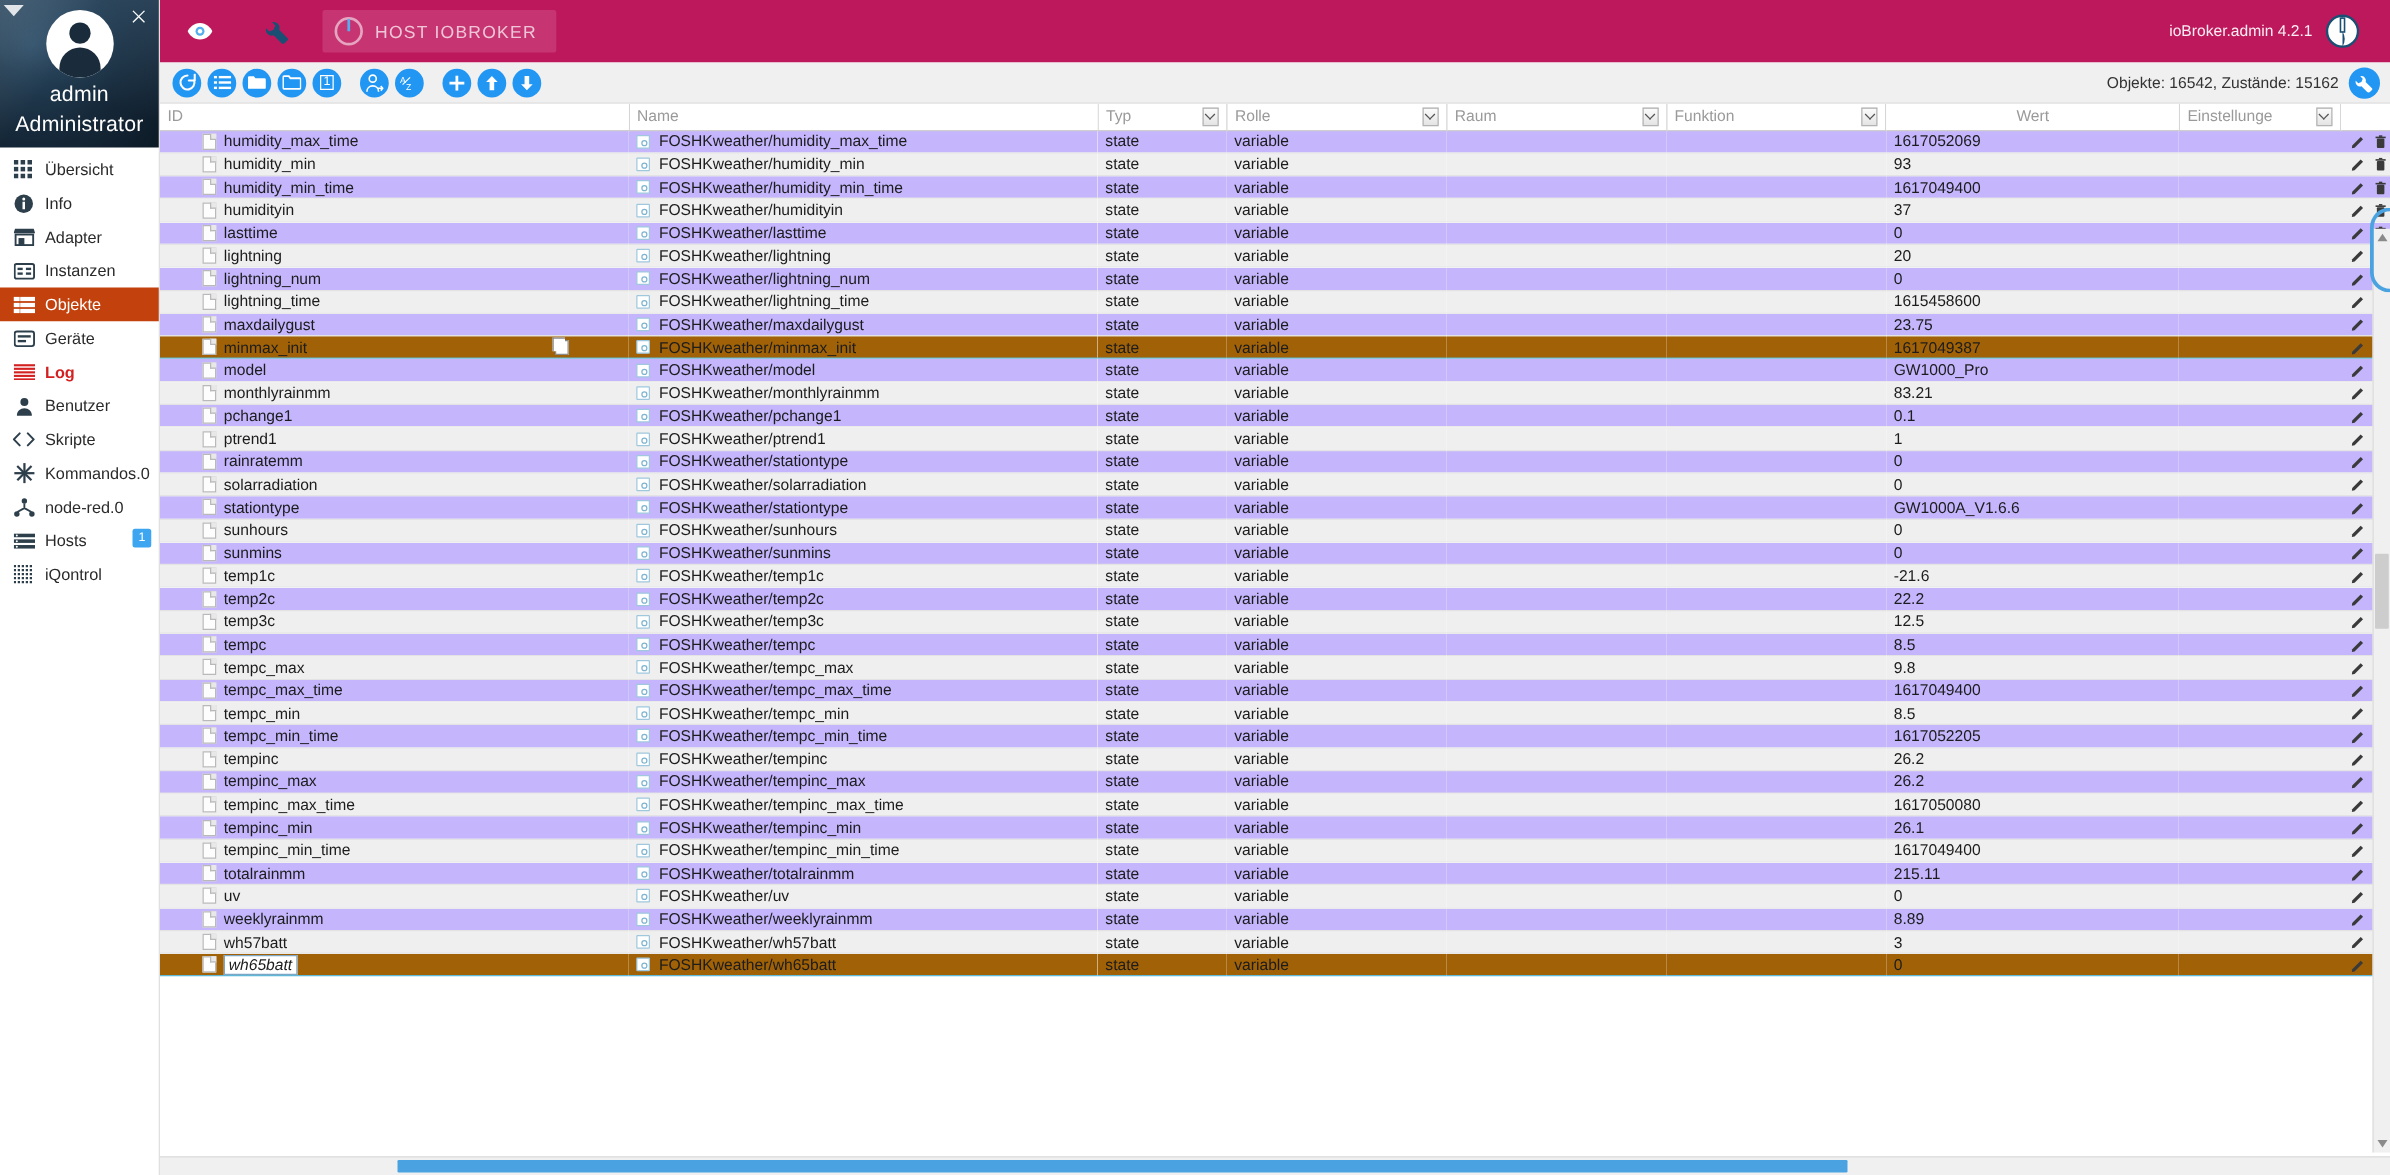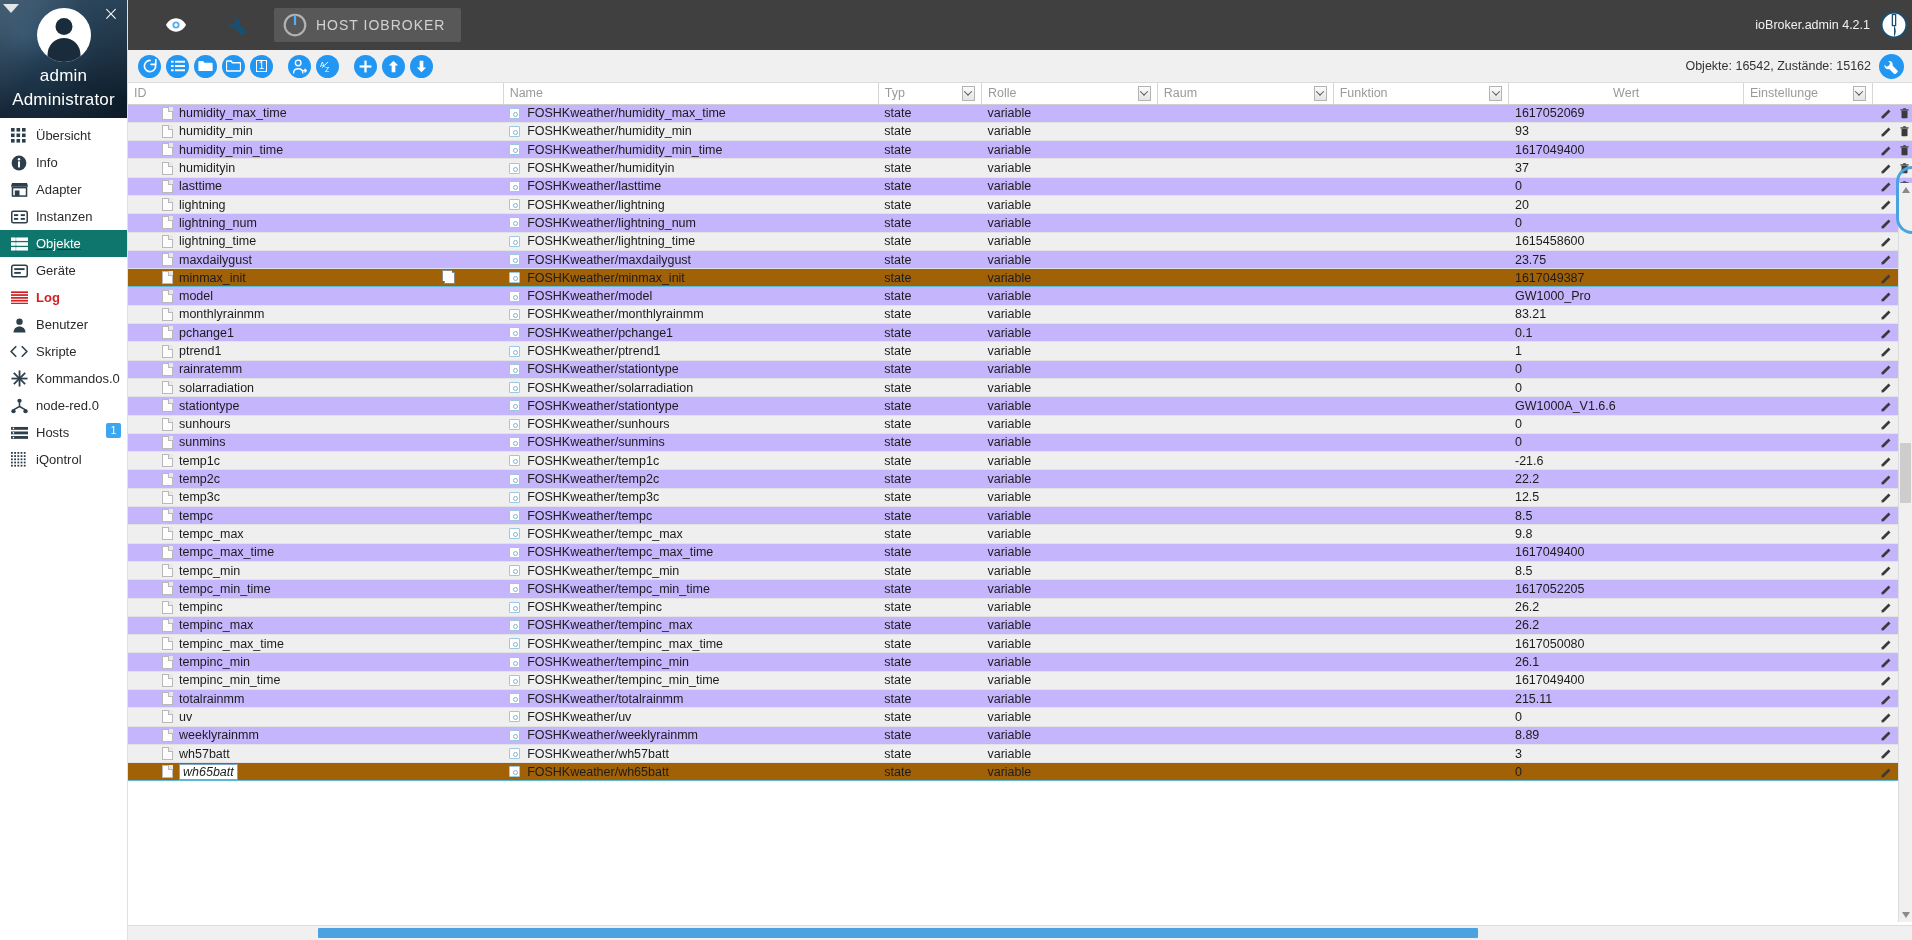--- a/index.html
+++ b/index.html
@@ -96,21 +96,21 @@
   .nav { padding-top: 4px; }
   .nav-item {
     display: flex;
     align-items: center;
     height: 27px;
     padding-left: 6px;
     cursor: pointer;
     position: relative;
     color: #2a2a2a;
   }
-  .nav-item.active { background: #0f766e; text-decoration: underline; }
+  .nav-item.active { background: #c2410c; }
   .nav-item.active .nav-label { color: #ffffff; }
   .nav-item.active .nav-icon svg { fill: #ffffff; stroke: #ffffff; }
   .nav-icon {
     width: 26px; height: 20px;
     display: flex; align-items: center; justify-content: center;
     flex: 0 0 26px;
   }
   .nav-icon svg { display:block; }
   .nav-label {
     font-size: 13px;
@@ -134,24 +134,24 @@
   .main {
     flex: 1 1 auto;
     display: flex;
     flex-direction: column;
     height: 940px;
     min-width: 0;
     position: relative;
   }
   .topbar {
     height: 50px;
-    background: #404040;
+    background: #be185d;
     display: flex;
     align-items: center;
-    padding-left: 28px;
+    padding-left: 12px;
     flex: 0 0 50px;
     position: relative;
   }
   .top-icon {
     width: 40px; height: 40px;
     display: flex; align-items: center; justify-content: center;
     cursor: pointer;
   }
   .host-chip {
     margin-left: 16px;
@@ -164,21 +164,21 @@
   }
   .host-chip .label {
     color: rgba(255,255,255,0.72);
     font-size: 14px;
     letter-spacing: 1px;
     margin-left: 8px;
     text-transform: uppercase;
   }
   .topbar-right {
     position: absolute;
-    right: 4px;
+    right: 24px;
     display: flex; align-items: center;
   }
   .version-label {
     color: rgba(255,255,255,0.93);
     font-size: 12.5px;
     margin-right: 10px;
   }
 
   
   .toolbar {

